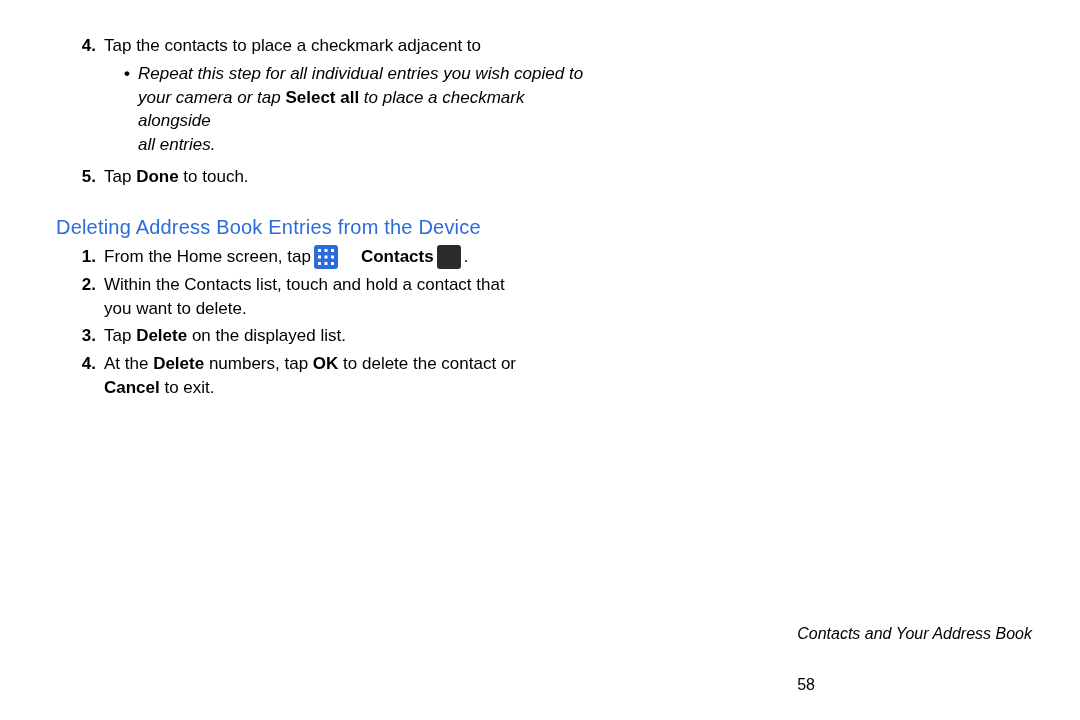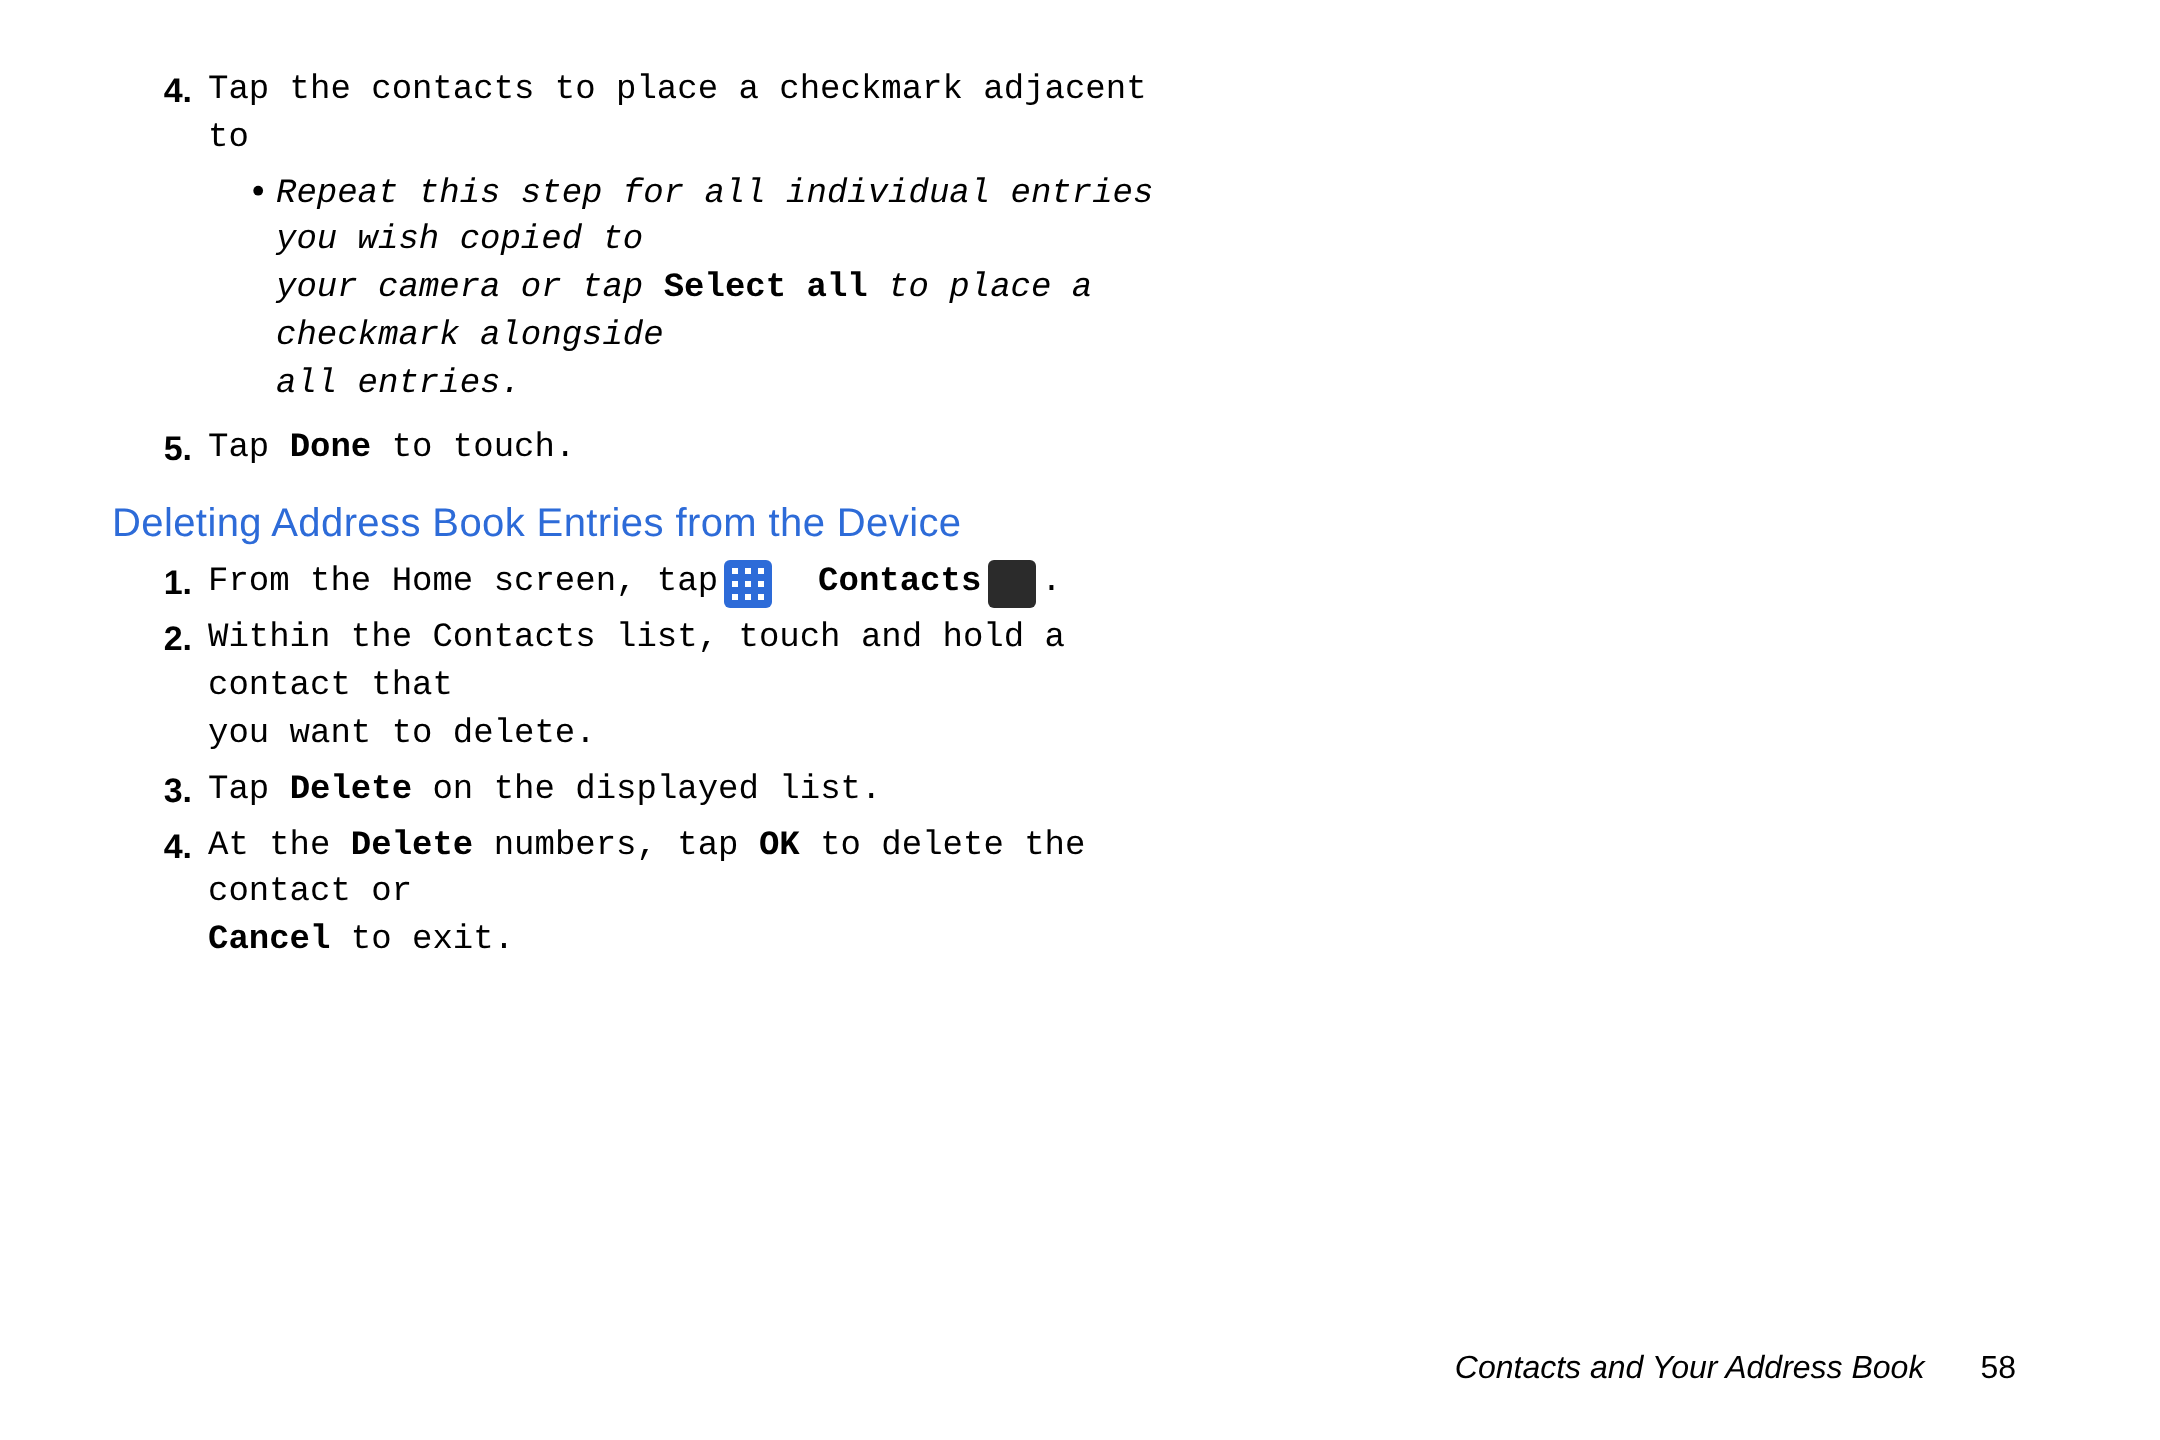--- a/index.html
+++ b/index.html
@@ -28,63 +28,63 @@
     margin-bottom: 4px;
   }
   .ol-num {
     flex: 0 0 40px;
     text-align: right;
     font-weight: bold;
     padding-right: 8px;
   }
   .ol-body {
     flex: 1;
-    font-family: Liberation Mono, monospace;
   }
   .sub-bullet {
     display: flex;
     padding-left: 20px;
     margin-top: 4px;
     margin-bottom: 4px;
   }
   .sub-bullet .dot {
     flex: 0 0 14px;
     font-weight: bold;
   }
   .sub-bullet .txt {
     flex: 1;
     font-style: italic;
   }
   .heading {
     color: #2d6bd8;
     font-size: 20px;
     font-weight: 400;
-    margin-top: 12px;
+    margin-top: 24px;
     margin-bottom: 4px;
     letter-spacing: 0.2px;
   }
   .intro {
     margin-bottom: 6px;
   }
   .bold { font-weight: bold; font-style: normal; }
   .inline-icon {
     display: inline-block;
     vertical-align: middle;
     margin: 0 3px;
   }
   .inline-icon svg { display: block; }
   .footer {
     position: absolute;
     bottom: 24px;
-    right: 72px;
+    right: 48px;
     font-size: 16px;
     font-style: italic;
     display: flex;
     align-items: baseline;
     gap: 28px;
+    flex-direction: column;
   }
   .footer .pn {
     font-style: normal;
   }
 </style>
 </head>
 <body>
 
 <div class="page">
   <div class="content">

